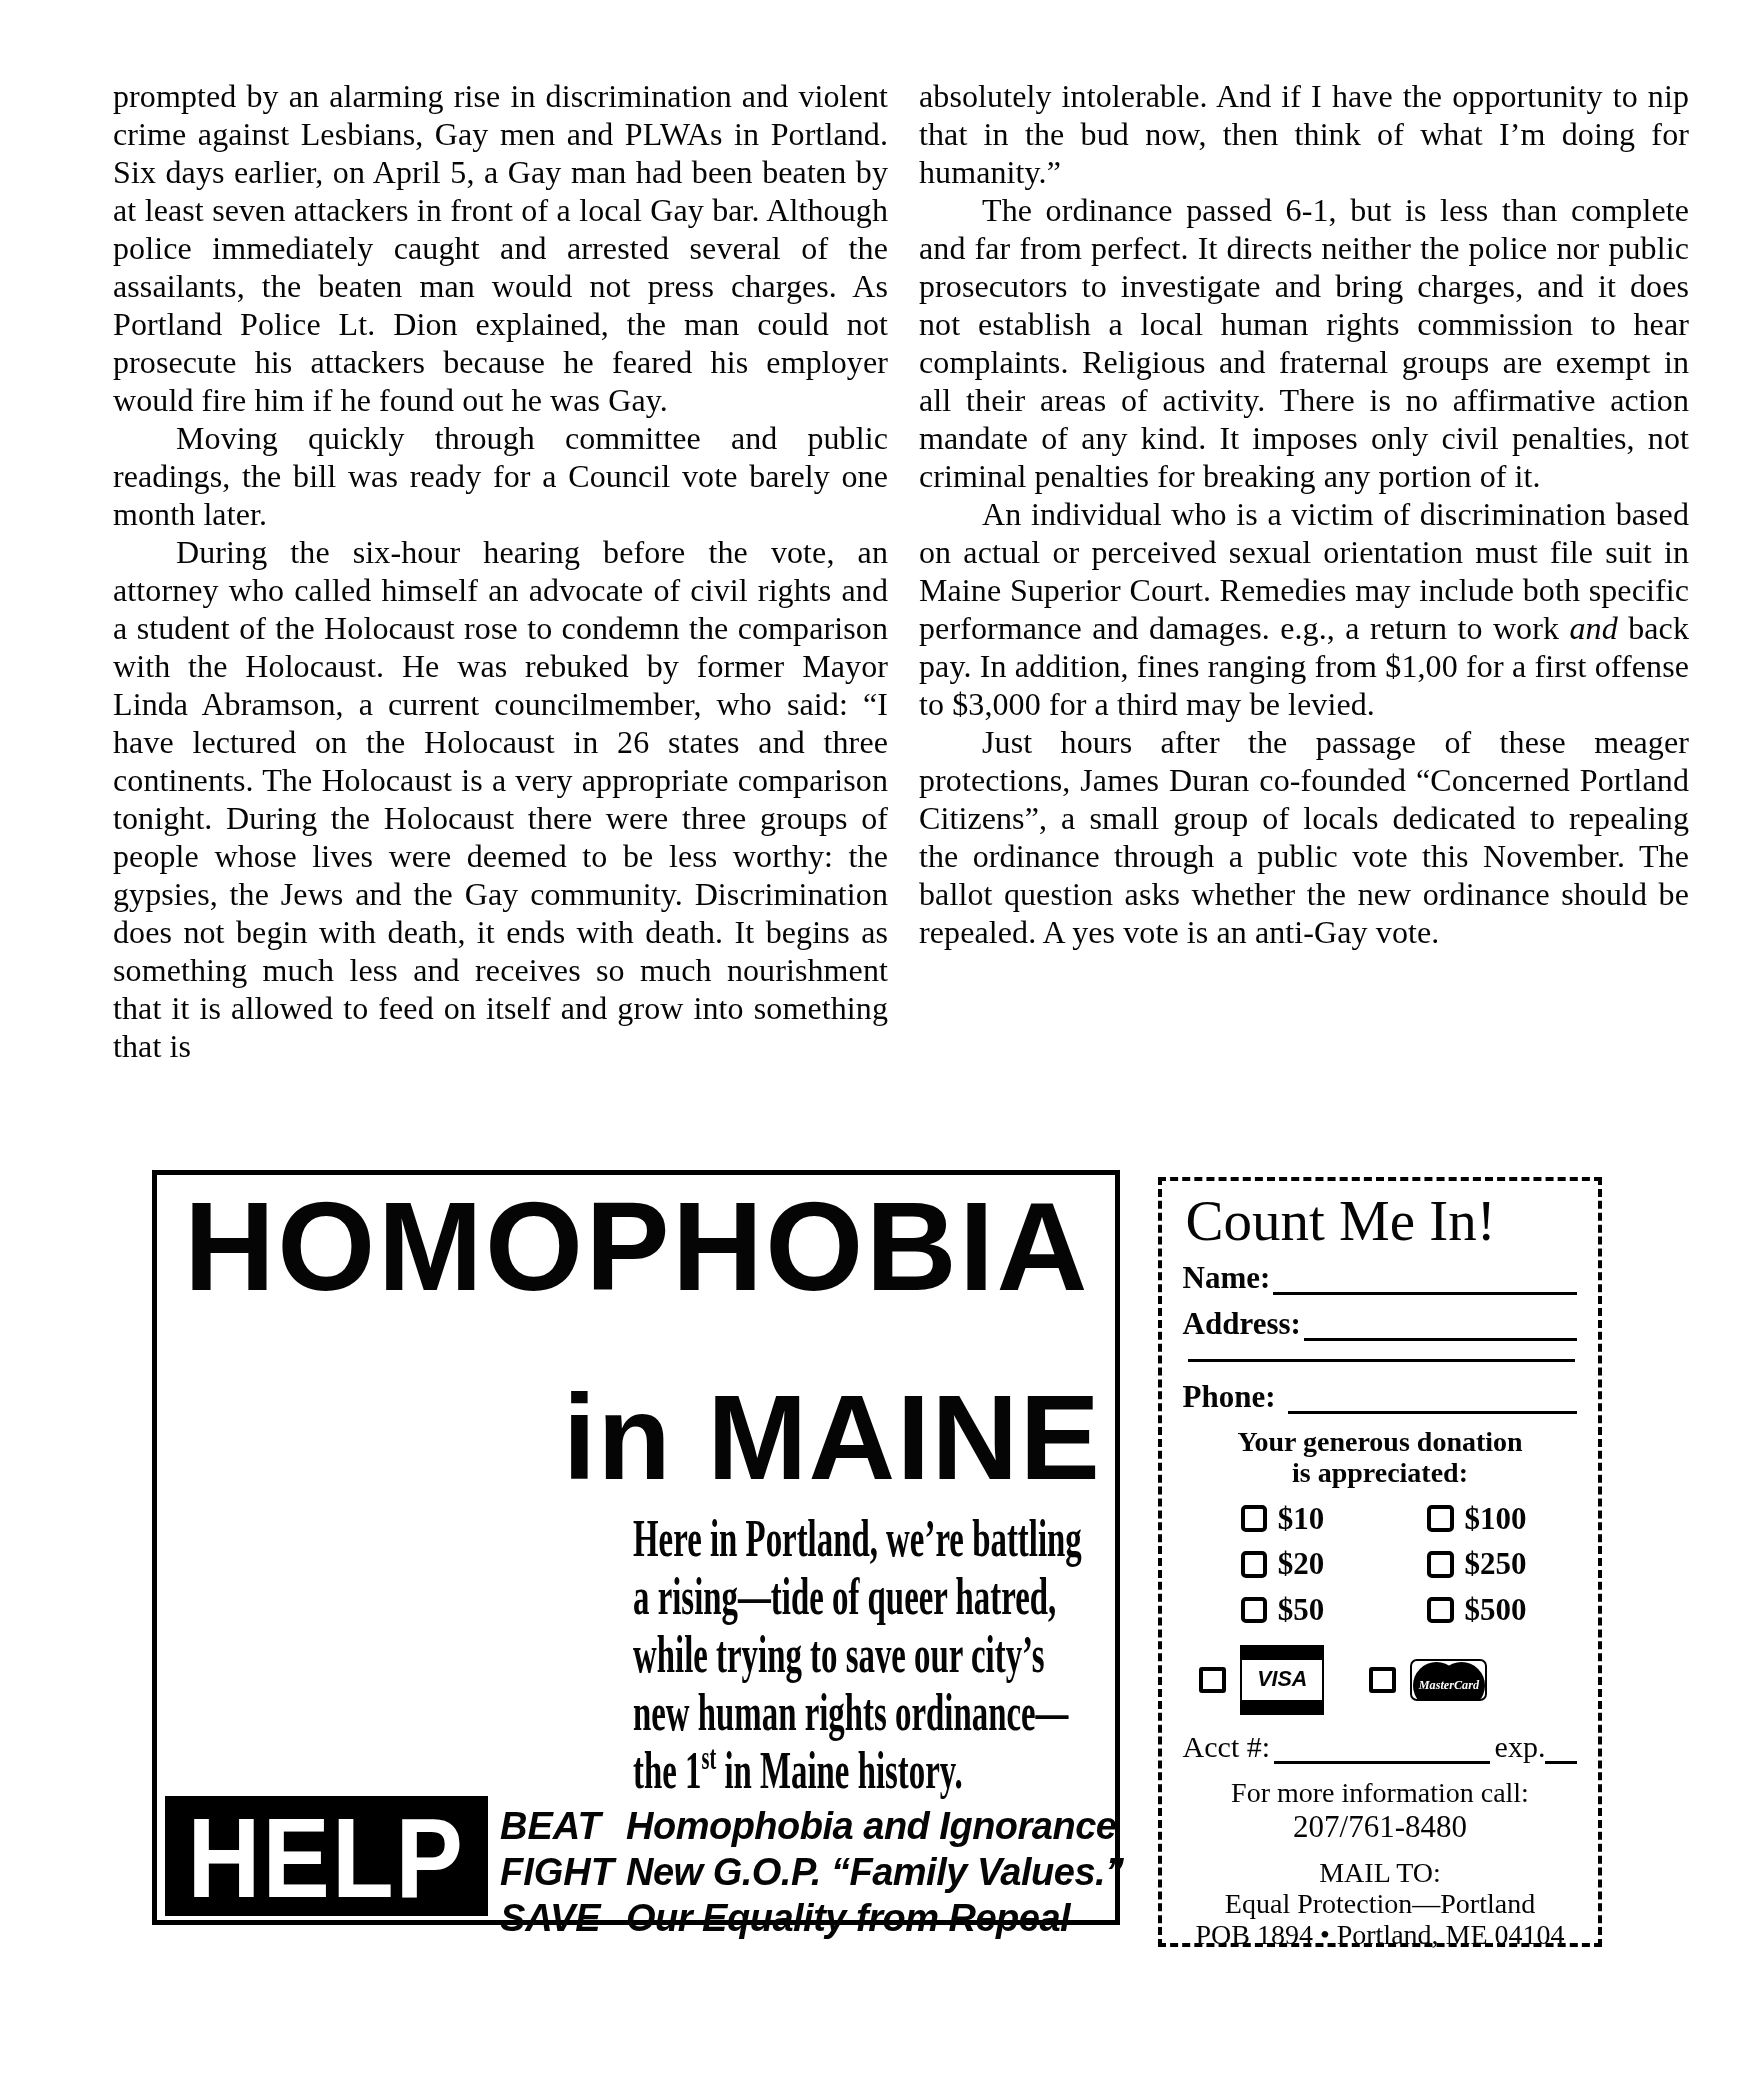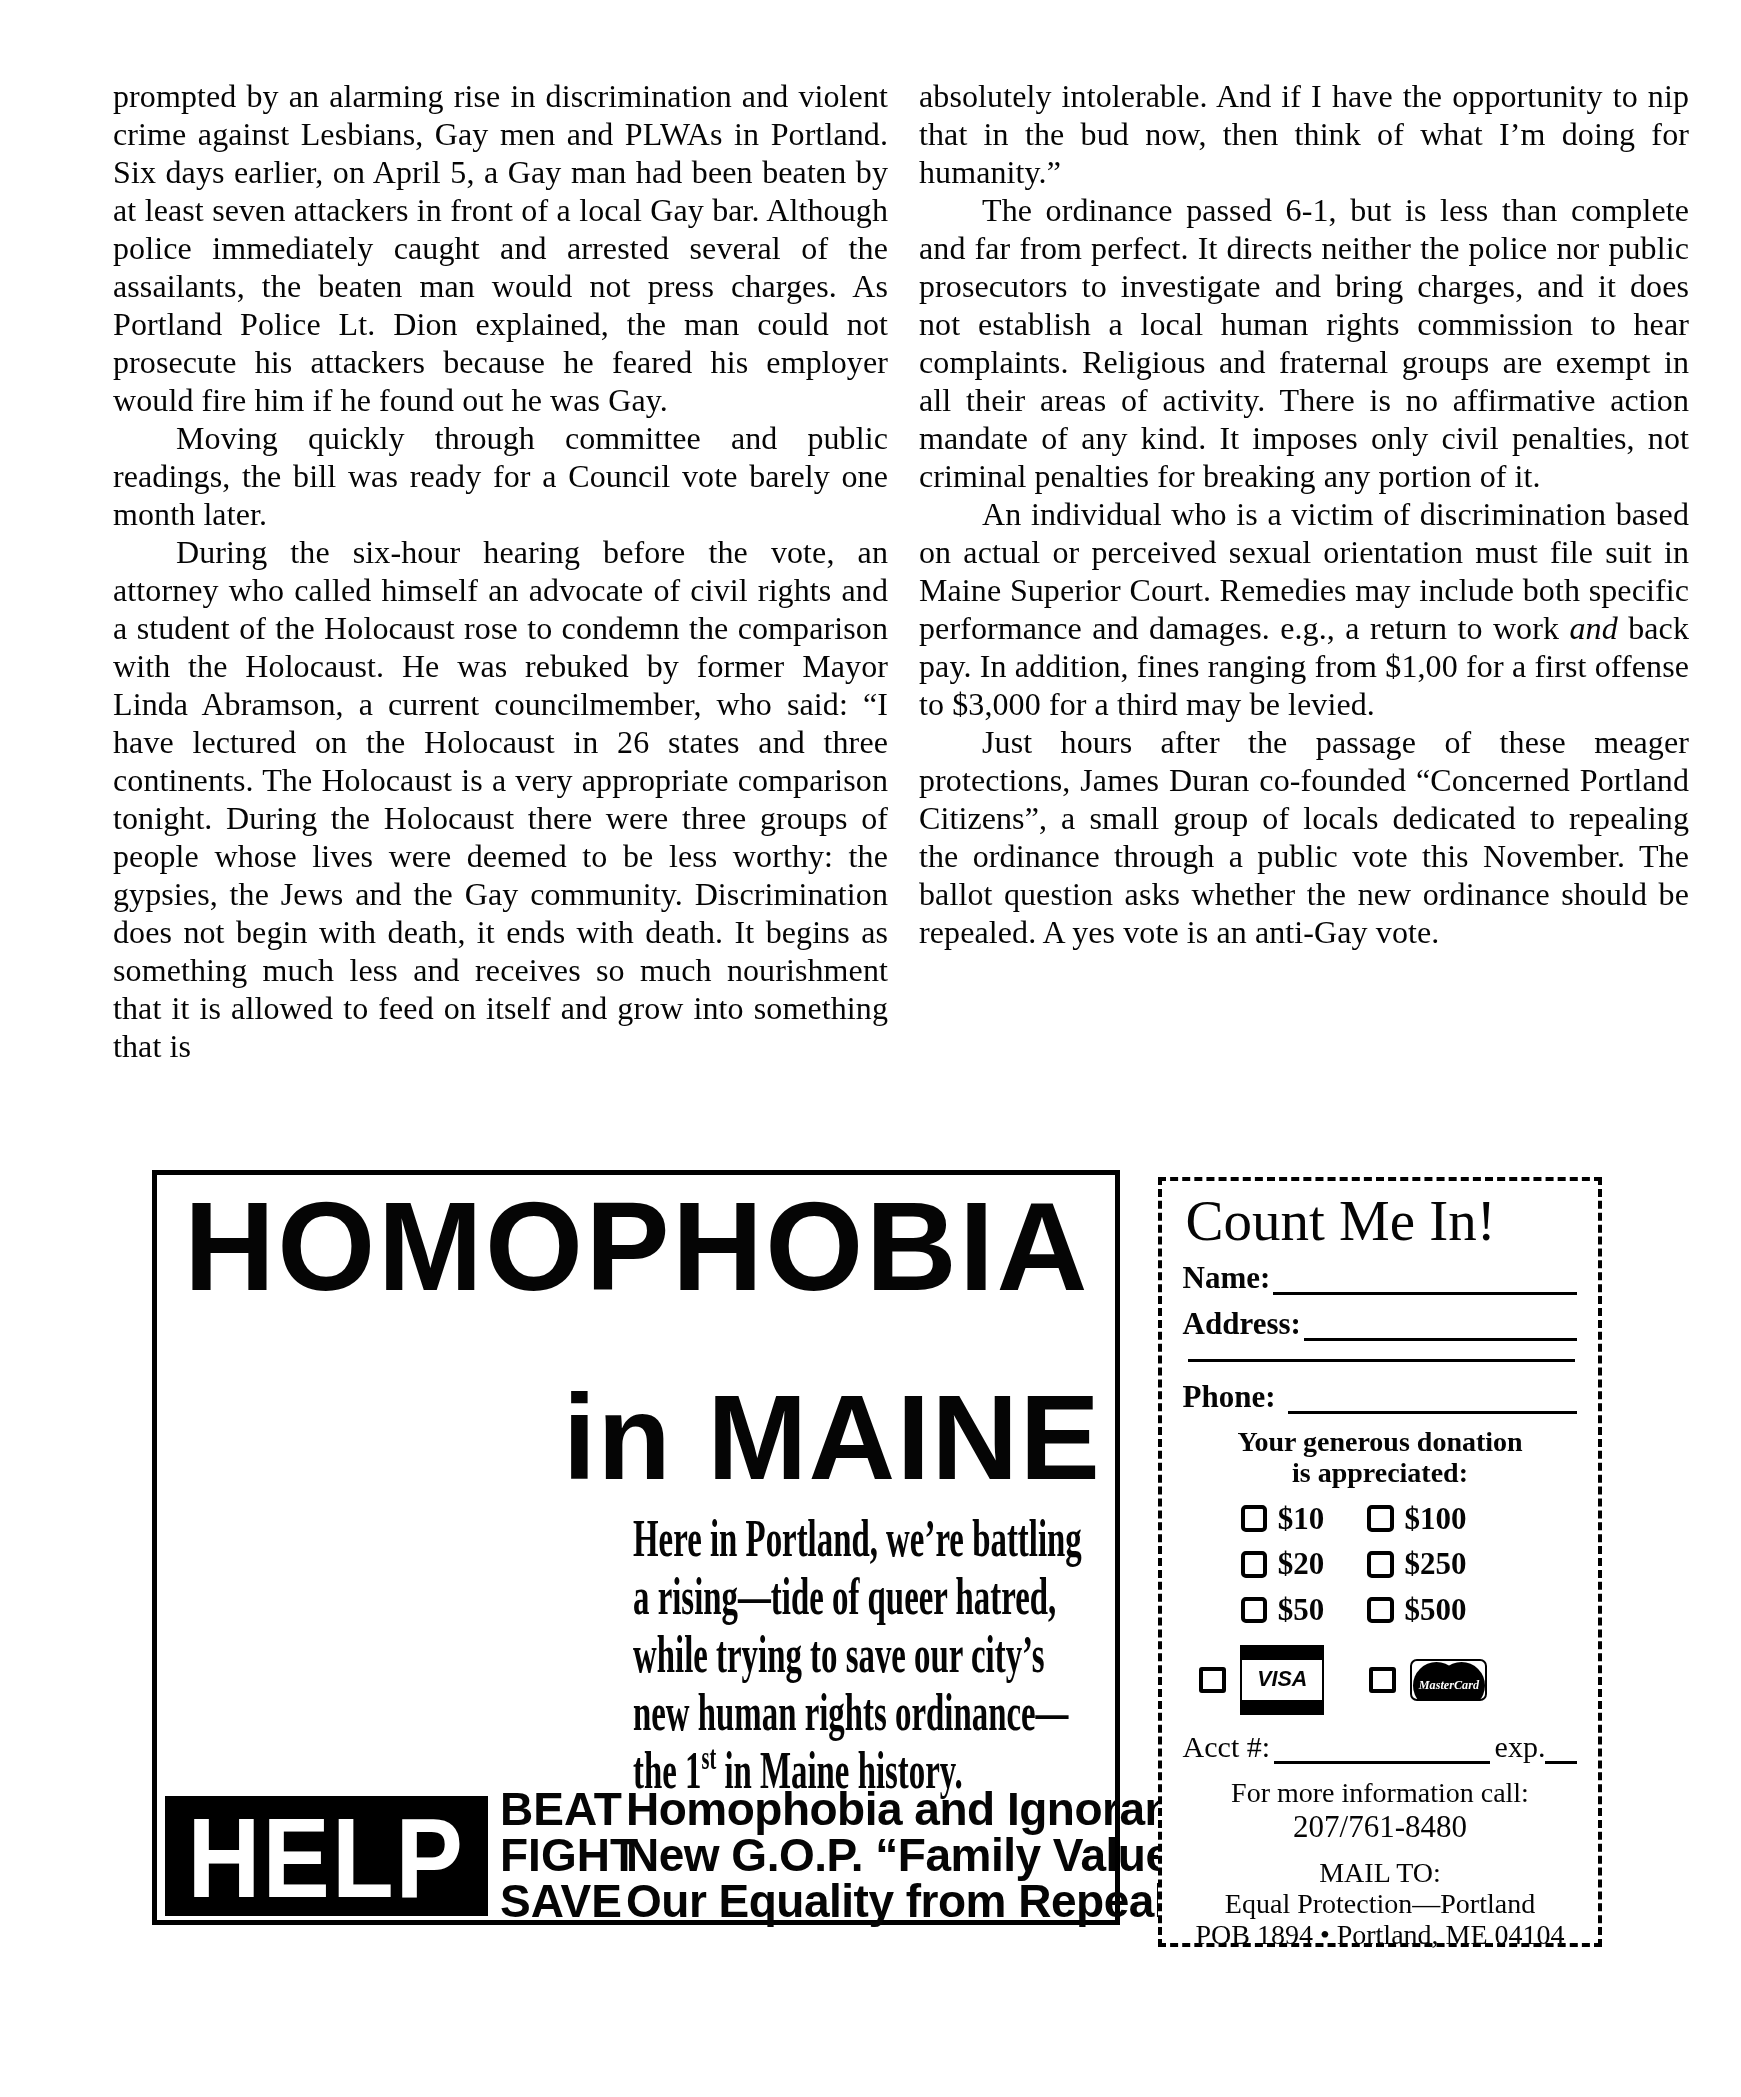--- a/index.html
+++ b/index.html
@@ -13,34 +13,34 @@
 
   
   .ad{position:absolute;left:152px;top:1170px;width:968px;height:755px;border:5.9px solid #000;box-sizing:border-box;background:#fff;}
   .ad-h1{position:absolute;left:3.9px;top:6.9px;width:952px;font-family:"Liberation Sans",sans-serif;font-weight:bold;font-size:126px;line-height:130px;letter-spacing:2.4px;text-align:center;white-space:nowrap;}
   .ad-h2{position:absolute;right:13.7px;top:200px;font-family:"Liberation Sans",sans-serif;font-weight:bold;font-size:120px;line-height:124px;letter-spacing:1.5px;white-space:nowrap;}
   .ad-pitch{position:absolute;left:476px;top:334px;}
   .pitch-line{font-family:"Liberation Serif",serif;font-weight:bold;font-size:53px;line-height:58px;white-space:nowrap;transform:scaleX(0.62);transform-origin:0 50%;}
   .pitch-line sup{font-size:62%;vertical-align:super;line-height:0;}
   .help-box{position:absolute;left:7.8px;top:621px;width:323px;height:120px;background:#000;color:#fff;display:flex;align-items:flex-end;justify-content:center;}
   .help-box span{font-family:"Liberation Sans",sans-serif;font-weight:bold;font-size:101px;letter-spacing:2px;transform:scaleY(1.12);}
-  .actions{position:absolute;left:343px;top:611px;width:621px;display:grid;grid-template-columns:126px 1fr;font-family:"Liberation Sans",sans-serif;font-weight:bold;font-size:46px;line-height:46px;}
+  .actions{position:absolute;left:343px;top:628px;width:621px;display:grid;grid-template-columns:126px 1fr;font-family:"Liberation Sans",sans-serif;font-weight:bold;font-size:38px;line-height:46px;font-style:italic;}
   .actions .verb{white-space:nowrap;}
   .actions .desc{white-space:nowrap;letter-spacing:-0.5px;}
 
   
   .coupon{position:absolute;left:1158px;top:1177px;width:444px;height:770px;border:4.4px dashed #000;box-sizing:border-box;padding:7.8px 20.6px 4.9px 20.6px;background:#fff;}
   .coupon-title{font-size:57px;line-height:64px;margin:0 0 6.9px 2.9px;}
   .field-row{display:flex;align-items:flex-end;font-weight:600;font-size:31px;line-height:35px;margin-bottom:11.8px;}
   .field-row .lbl{white-space:nowrap;}
   .field-line{flex:1;border-bottom:3.4px solid #000;height:28px;margin-left:2.9px;}
   .lone-line{border-bottom:3.4px solid #000;height:3.4px;margin:13.7px 2.9px 17.6px 5.9px;}
   .phone-gap .field-line{margin-left:12.7px;}
   .donation-head{text-align:center;font-weight:600;font-size:28px;line-height:31px;margin-top:6.9px;}
-  .amounts{display:flex;margin-top:12.7px;padding-left:58px;column-gap:43px;}
+  .amounts{display:flex;margin-top:12.7px;padding-left:58px;column-gap:103px;}
   .amt-item{display:flex;align-items:center;margin-bottom:9.8px;}
   .checkbox{width:26.4px;height:26.4px;border:4.4px solid #000;border-radius:4.9px;box-sizing:border-box;flex:none;}
   .amt-item .checkbox{margin-right:10.8px;}
   .amt-label{font-weight:bold;font-size:31px;white-space:nowrap;}
   .cards{display:flex;align-items:center;margin-top:6.9px;padding-left:16.6px;}
   .cards .checkbox{border-radius:2.9px;}
   .visa-logo{width:84px;height:70px;border:2.9px solid #000;box-sizing:border-box;margin-left:14.7px;display:flex;flex-direction:column;}
   .visa-band{height:13.2px;background:#000;flex:none;}
   .visa-word{flex:1;display:flex;align-items:center;justify-content:center;font-family:"Liberation Sans",sans-serif;font-style:italic;font-weight:bold;font-size:21.5px;letter-spacing:0px;}
   .mc-logo{width:77px;height:42px;border:2.9px solid #000;border-radius:6.9px;box-sizing:border-box;margin-left:14.7px;position:relative;overflow:hidden;text-decoration:underline;}

